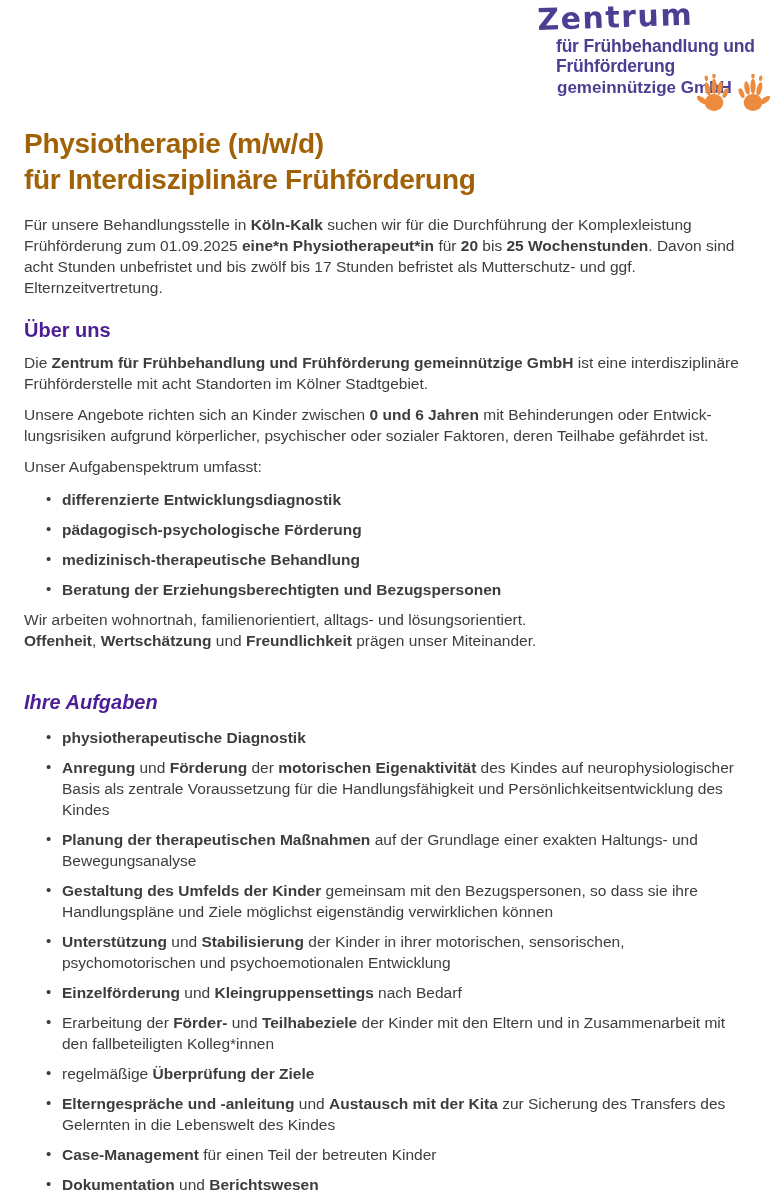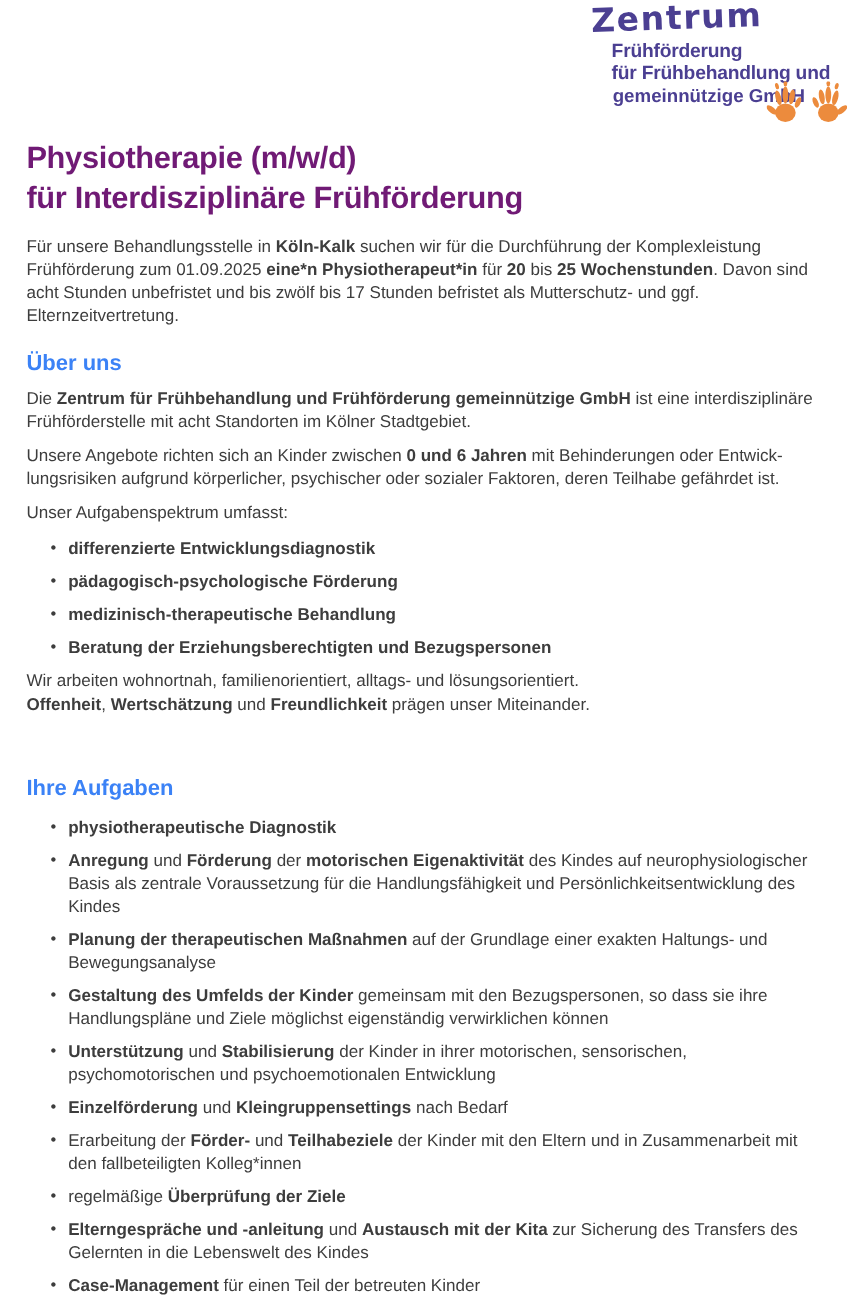--- a/index.html
+++ b/index.html
@@ -20,24 +20,24 @@
   }
   .logo-sub { margin-left:18px; font-weight:700; font-size:17.5px; line-height:20px; letter-spacing:-0.2px; }
   .logo-small { margin-left:19px; font-weight:700; font-size:17px; line-height:14px; margin-top:5px; }
   .hands { position:absolute; top:74px; right:-20px; color:#ec8b3d; display:flex; gap:5px; }
   .hands svg { display:block; }
   .hand-right { transform:scaleX(-1); }
 
   
   h1 {
     margin:10px 0 0 0; font-size:28px; line-height:36px;
-    color:#701a75; letter-spacing:-0.3px; font-weight:700;
+    color:#a16207; letter-spacing:-0.3px; font-weight:700;
   }
-  h2 { margin:20px 0 0 0; font-size:20px; line-height:24px; color:#3b82f6; font-weight:700; }
-  h2.tasks-heading { margin-top:54px; }
+  h2 { margin:20px 0 0 0; font-size:20px; line-height:24px; color:#4c1d95; font-weight:700; }
+  h2.tasks-heading { margin-top:39px;font-style:italic; }
 
   
   .para { font-size:15.5px; line-height:21px; margin:10px 0 0 0; }
   .intro { margin-top:16px; }
   .first-para { }
   .closing { margin-top:0; }
   .b { font-weight:700; }
 
   
   ul.blist { list-style:none; margin:12px 0 0 0; padding:0; }
@@ -49,22 +49,22 @@
   ul.blist .dot { position:absolute; left:22px; top:-1px; font-size:15px; }
 </style>
 </head>
 <body>
 
 <div class="page">
 
   <div class="header">
     <div class="logo">
       <div class="logo-brand">Zentrum</div>
+      <div class="logo-sub">für Frühbehandlung und</div>
       <div class="logo-sub">Frühförderung</div>
-      <div class="logo-sub">für Frühbehandlung und</div>
       <div class="logo-small">gemeinnützige GmbH</div>
     </div>
     <div class="hands">
       <svg class="hand-left" width="34" height="40" viewBox="0 0 40 46" fill="currentColor" xmlns="http://www.w3.org/2000/svg">
         <ellipse cx="20" cy="33" rx="11" ry="10"></ellipse>
         <ellipse cx="12.5" cy="17" rx="3" ry="8" transform="rotate(-14 12.5 17)"></ellipse>
         <ellipse cx="20" cy="14" rx="3.1" ry="9"></ellipse>
         <ellipse cx="27" cy="16" rx="3" ry="8" transform="rotate(10 27 16)"></ellipse>
         <ellipse cx="33.5" cy="22" rx="2.7" ry="6" transform="rotate(24 33.5 22)"></ellipse>
         <ellipse cx="5.5" cy="30" rx="3.1" ry="7" transform="rotate(-52 5.5 30)"></ellipse>

